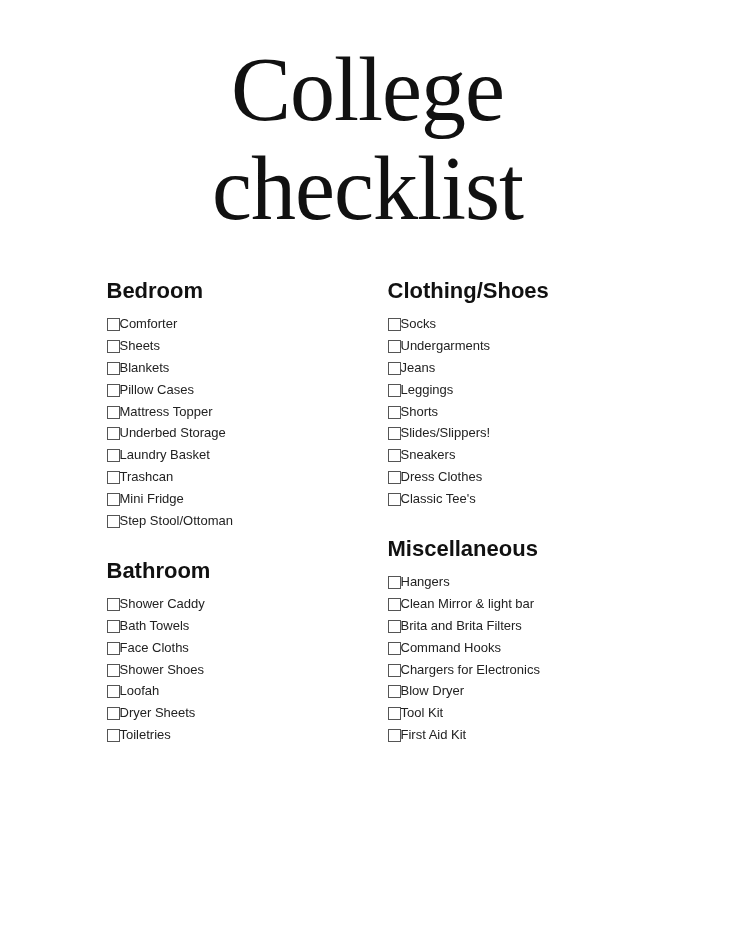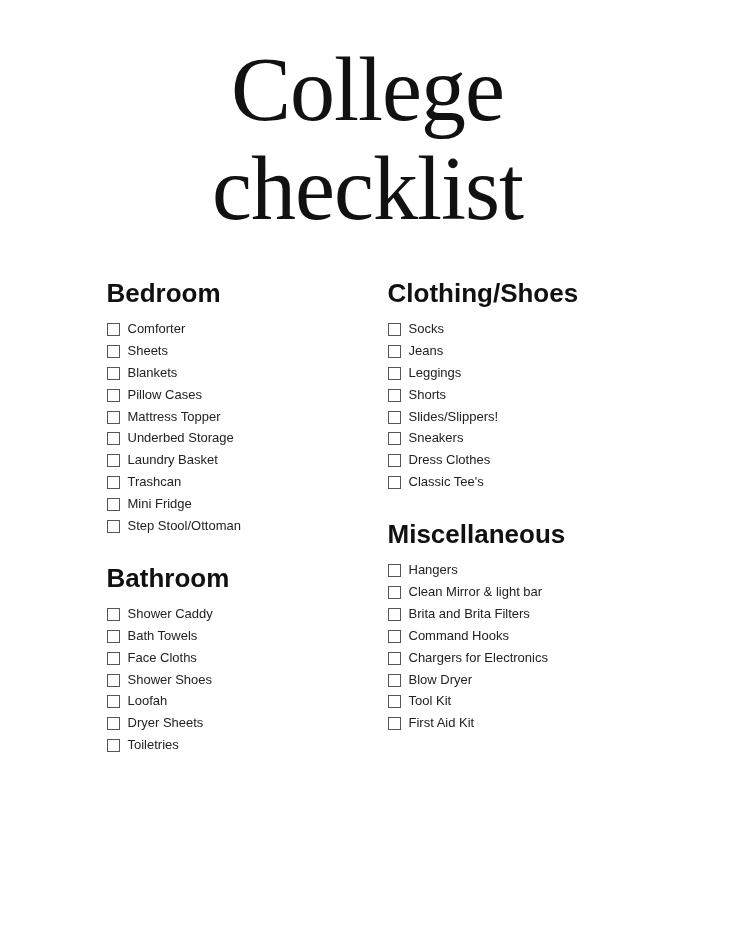--- a/index.html
+++ b/index.html
@@ -44,31 +44,30 @@
       gap: 0 40px;
       margin-top: 10px;
     }
 
     .section {
       margin-bottom: 28px;
     }
 
     .section-title {
       font-family: Arial, Helvetica, sans-serif;
-      font-size: 26px;
+      font-size: 22px;
       font-weight: 900;
       color: #111111;
       margin-bottom: 12px;
     }
 
     .checklist-item {
       display: flex;
       align-items: center;
       margin-bottom: 5px;
-      gap: 8px;
     }
 
     .checkbox {
       width: 13px;
       height: 13px;
       border: 1.5px solid #555555;
       background: #ffffff;
       flex-shrink: 0;
       display: inline-block;
     }
@@ -182,20 +181,24 @@
 
       <div class="section">
         <div class="section-title">Clothing/Shoes</div>
         <div>
           <div class="checklist-item">
             <span class="checkbox"></span>
             <span class="item-label">Socks</span>
           </div>
           <div class="checklist-item">
             <span class="checkbox"></span>
+            <span class="item-label">Undergarments</span>
+          </div>
+          <div class="checklist-item">
+            <span class="checkbox"></span>
             <span class="item-label">Jeans</span>
           </div>
           <div class="checklist-item">
             <span class="checkbox"></span>
             <span class="item-label">Leggings</span>
           </div>
           <div class="checklist-item">
             <span class="checkbox"></span>
             <span class="item-label">Shorts</span>
           </div>

